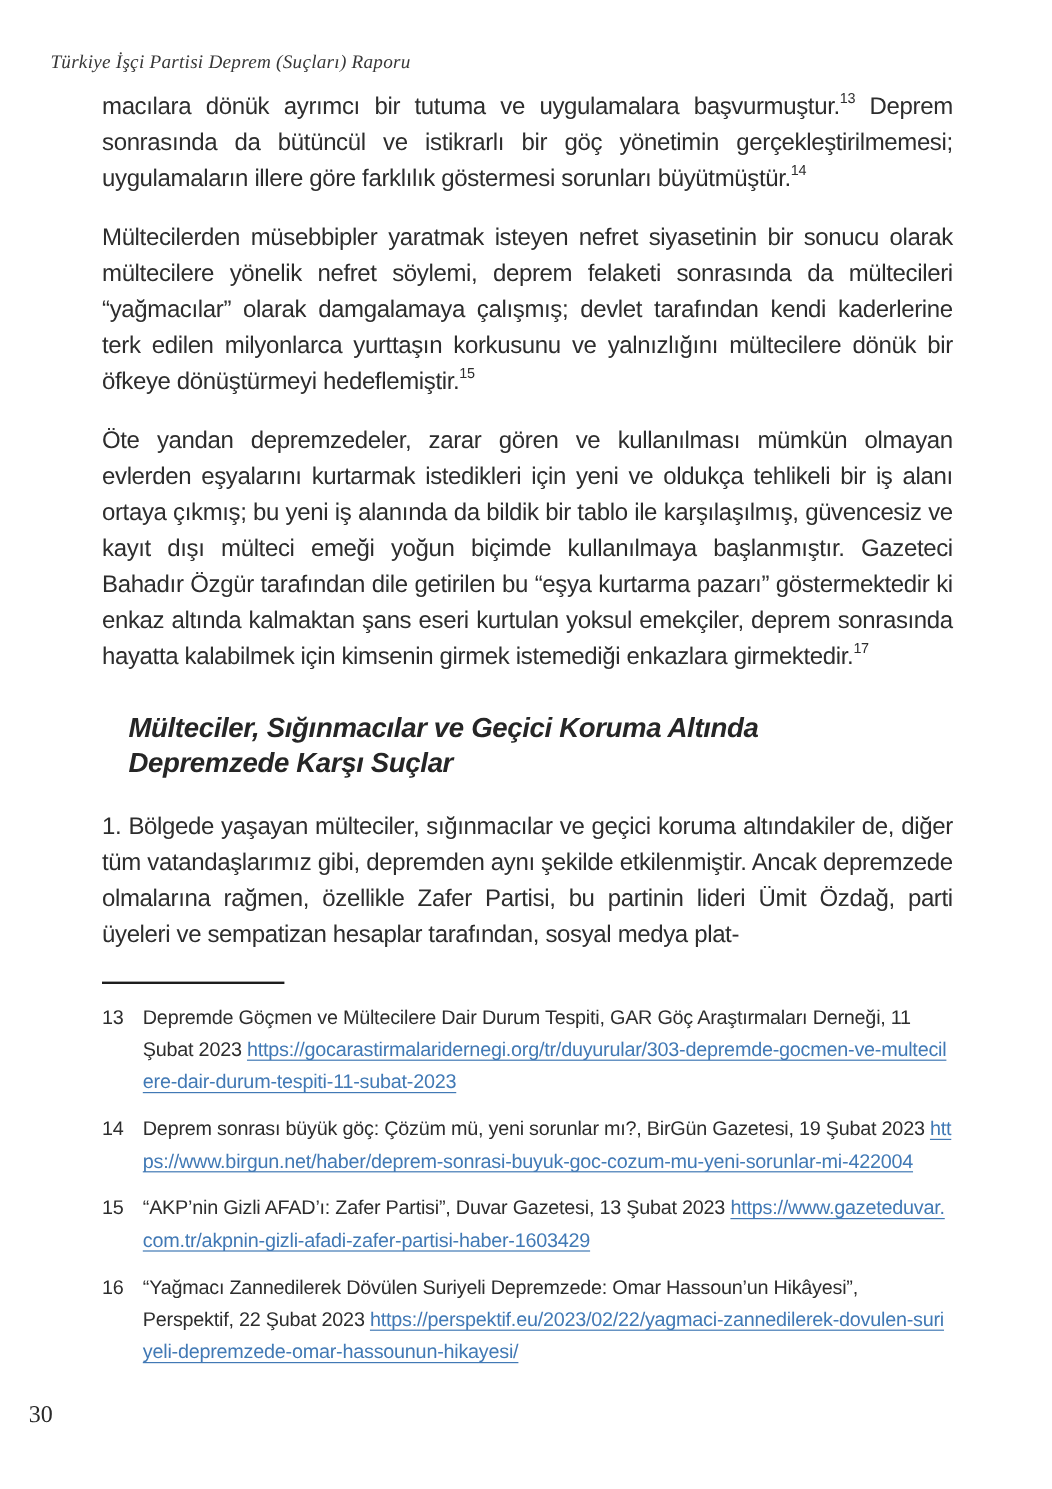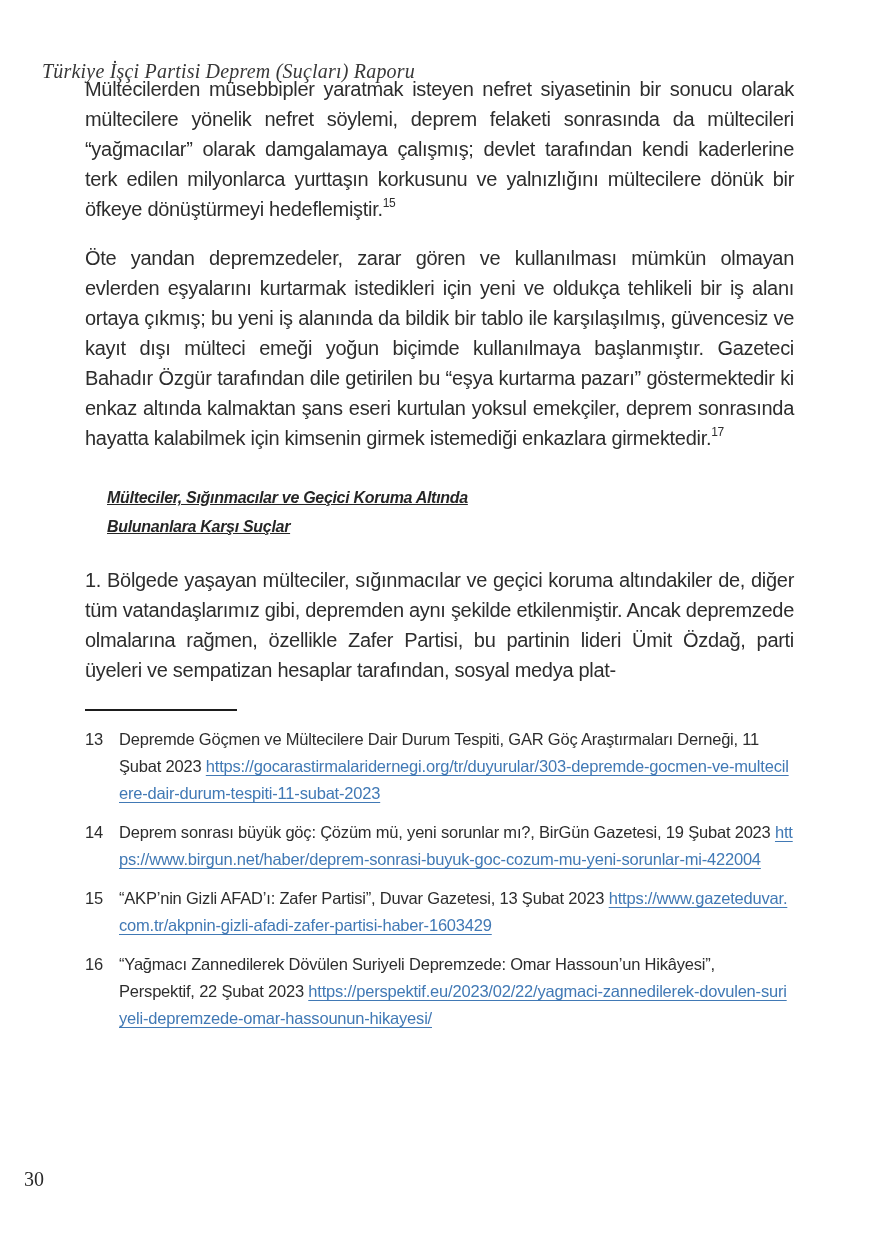--- a/index.html
+++ b/index.html
@@ -10,24 +10,24 @@
   html,body{margin:0;padding:0;}
   body{
     width:877px;height:1241px;
     background:var(--bg);
     font-family:"Liberation Sans", sans-serif;
     position:relative;
     overflow:hidden;
   }
   .running-header{
     position:absolute;
-    left:42px;top:60px;
+    left:42px;top:44px;
     font-family:"Liberation Serif", serif;
     font-style:italic;
-    font-size:20px;
+    font-size:16px;
     color:#383838;
     letter-spacing:0.2px;
   }
   .content{
     position:absolute;
     left:85px;top:74px;
     width:709px;
     color:var(--text);
   }
   .body-para{
@@ -40,27 +40,26 @@
   }
   .body-para sup{
     font-size:12px;
     line-height:0;
     position:relative;
     top:-1px;
     vertical-align:super;
   }
   .section-heading{
     margin:30px 0 24px 22px;
-    font-size:16px;
+    font-size:23px;
     font-weight:bold;
     font-style:italic;
     line-height:29px;
     letter-spacing:-0.3px;
     color:#262626;
-    text-decoration:underline;
   }
   .section-heading .h-line{display:block;}
   .fn-divider{
     width:152px;
     border:none;
     border-top:2px solid #1d1d1d;
     margin:24px 0 15px 0;
   }
   .footnote{
     display:flex;
@@ -94,27 +93,28 @@
     color:#2a2a2a;
   }
 </style>
 </head>
 <body>
 
 <div class="running-header">Türkiye İşçi Partisi Deprem (Suçları) Raporu</div>
 
 <div class="content">
   <div id="paras-top">
+      <p class="body-para">macılara dönük ayrımcı bir tutuma ve uygulamalara başvurmuştur.<sup>13</sup> Deprem sonrasında da bütüncül ve istikrarlı bir göç yönetimin gerçekleştirilmemesi; uygulamaların illere göre farklılık göstermesi sorunları büyütmüştür.<sup>14</sup></p>
       <p class="body-para">Mültecilerden müsebbipler yaratmak isteyen nefret siyasetinin bir sonucu olarak mültecilere yönelik nefret söylemi, deprem felaketi sonrasında da mültecileri “yağmacılar” olarak damgalamaya çalışmış; devlet tarafından kendi kaderlerine terk edilen milyonlarca yurttaşın korkusunu ve yalnızlığını mültecilere dönük bir öfkeye dönüştürmeyi hedeflemiştir.<sup>15</sup></p>
       <p class="body-para">Öte yandan depremzedeler, zarar gören ve kullanılması mümkün olmayan evlerden eşyalarını kurtarmak istedikleri için yeni ve oldukça tehlikeli bir iş alanı ortaya çıkmış; bu yeni iş alanında da bildik bir tablo ile karşılaşılmış, güvencesiz ve kayıt dışı mülteci emeği yoğun biçimde kullanılmaya başlanmıştır. Gazeteci Bahadır Özgür tarafından dile getirilen bu “eşya kurtarma pazarı” göstermektedir ki enkaz altında kalmaktan şans eseri kurtulan yoksul emekçiler, deprem sonrasında hayatta kalabilmek için kimsenin girmek istemediği enkazlara girmektedir.<sup>17</sup></p>
     </div>
 
   <h2 class="section-heading" id="section-heading">
       <span class="h-line">Mülteciler, Sığınmacılar ve Geçici Koruma Altında</span>
-      <span class="h-line">Bulunanlara Karşı Suçlar</span>
+      <span class="h-line">Depremzede Karşı Suçlar</span>
     </h2>
 
   <div id="paras-after">
       <p class="body-para">1. Bölgede yaşayan mülteciler, sığınmacılar ve geçici koruma altındakiler de, diğer tüm vatandaşlarımız gibi, depremden aynı şekilde etkilenmiştir. Ancak depremzede olmalarına rağmen, özellikle Zafer Partisi, bu partinin lideri Ümit Özdağ, parti üyeleri ve sempatizan hesaplar tarafından, sosyal medya plat-</p>
     </div>
 
   <hr class="fn-divider">
 
   <div id="footnotes">
       <div class="footnote">

